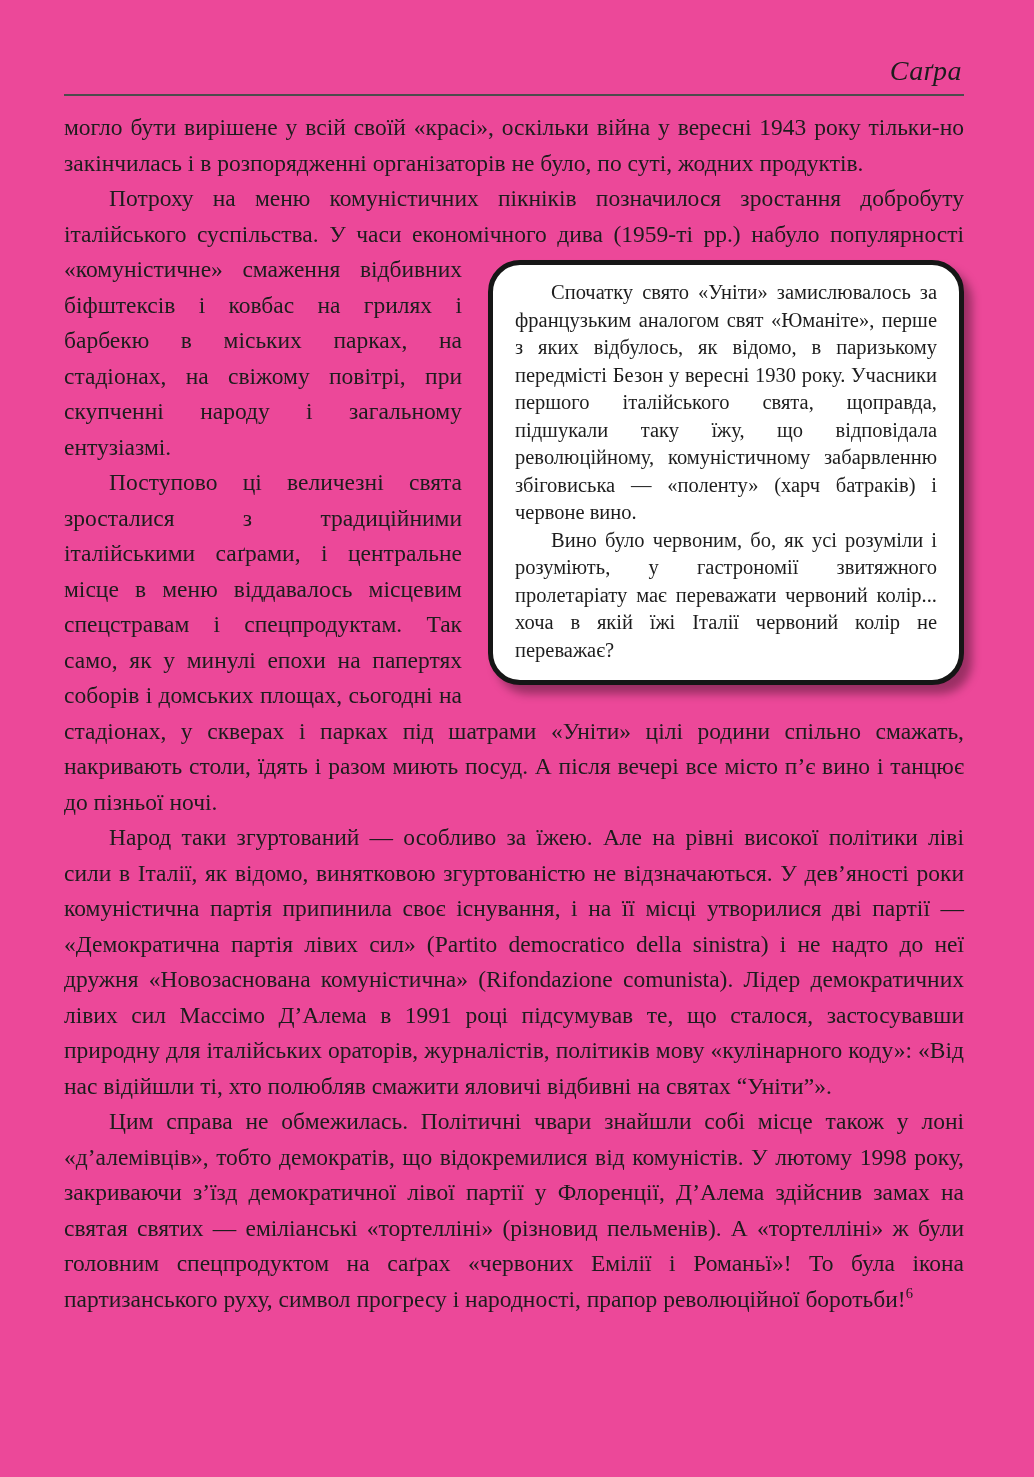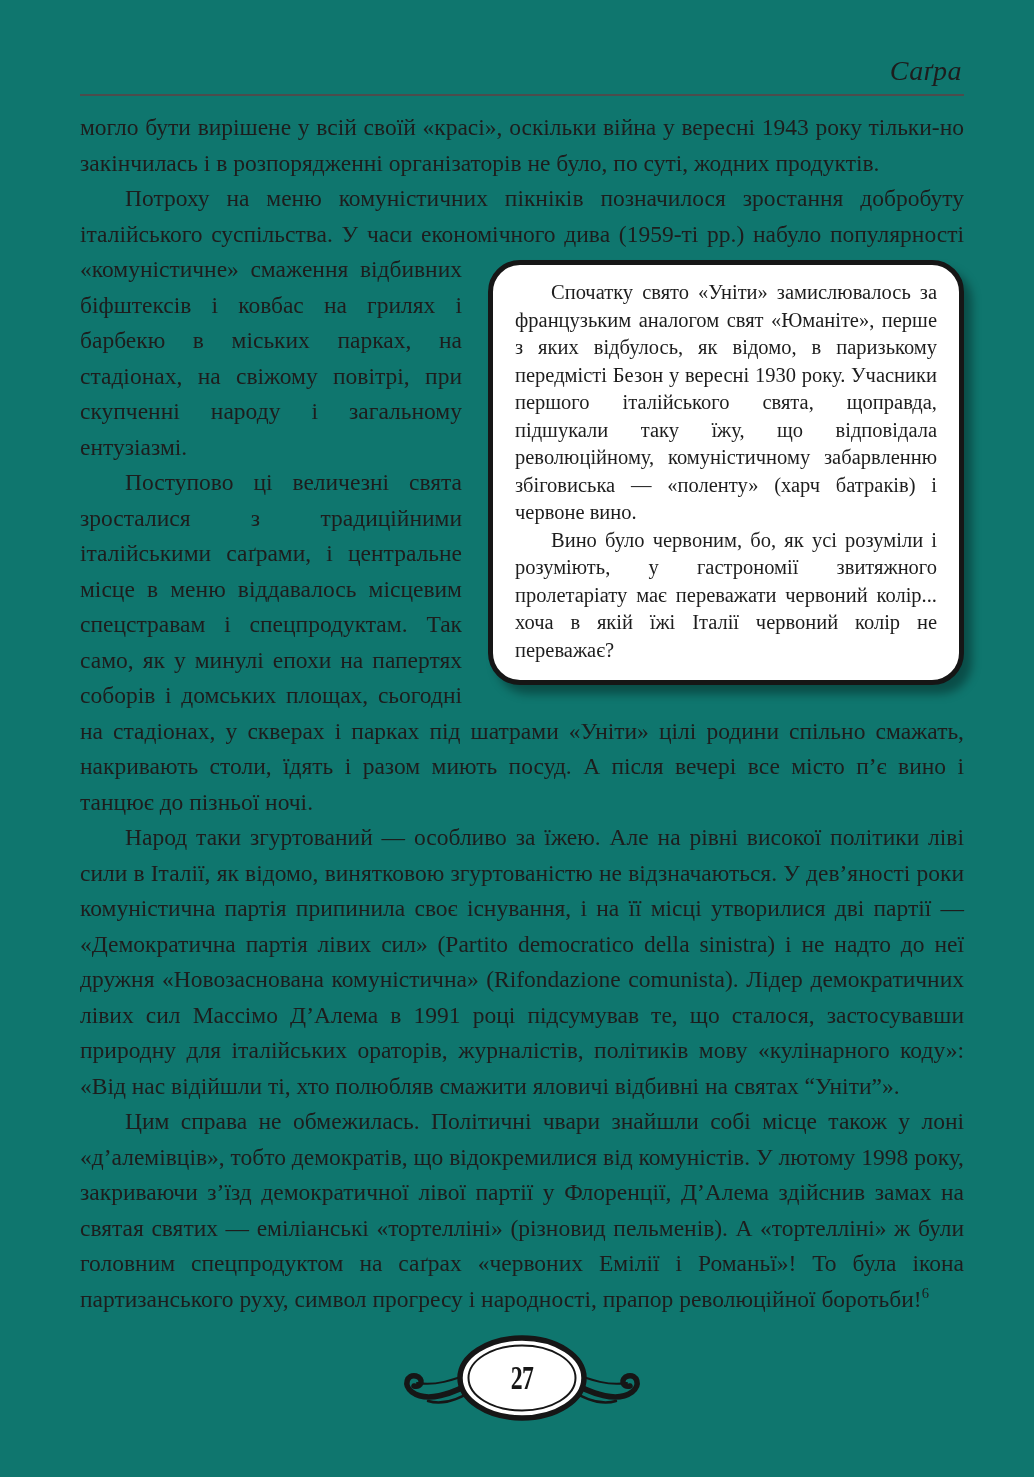--- a/index.html
+++ b/index.html
@@ -1,22 +1,22 @@
 <!DOCTYPE html>
 <html lang="uk"><head>
 <meta charset="utf-8">
 <style>
   html,body{margin:0;padding:0;background:#ffffff;}
   .page{
     position:relative;
     width:1034px;height:1477px;
-    background:#0f766e;
+    background:#ec4899;
     overflow:hidden;
     box-sizing:border-box;
-    padding:54px 70px 0 80px;
+    padding:54px 70px 0 64px;
     color:#1d1d1d;
     font-family:"Liberation Serif","DejaVu Serif",serif;
   }
   .running-head{
     text-align:right;
     font-style:italic;
     font-size:28px;
     line-height:34px;
     padding-right:2px;
     letter-spacing:.5px;
@@ -106,37 +106,14 @@
     <div class="para indent">
       <span class="chunk">Народ таки згуртований — особливо за їжею. Але на рівні високої політики ліві сили в Італії, як відомо, винятковою згуртованістю не відзначаються. У дев’яності роки комуністична партія припинила своє існування, і на її місці утворилися дві партії — «Демократична партія лівих сил» (Partito democratico della sinistra) і не надто до неї дружня «Новозаснована комуністична» (Rifondazione comunista). Лідер демократичних лівих сил Массімо Д’Алема в 1991 році підсумував те, що сталося, застосувавши природну для італійських ораторів, журналістів, політиків мову «кулінарного коду»: «Від нас відійшли ті, хто полюбляв смажити яловичі відбивні на святах “Уніти”».</span>
     </div>
 
     <div class="para indent">
       <span class="chunk">Цим справа не обмежилась. Політичні чвари знайшли собі місце також у лоні «д’алемівців», тобто демократів, що відокремилися від комуністів. У лютому 1998 року, закриваючи з’їзд демократичної лівої партії у Флоренції, Д’Алема здійснив замах на святая святих — еміліанські «тортелліні» (різновид пельменів). А «тортелліні» ж були головним спецпродуктом на саґрах «червоних Емілії і Романьї»! То була ікона партизанського руху, символ прогресу і народності, прапор революційної боротьби!</span><sup>6</sup>
     </div>
 
   </div>
 
-  <div class="footer-ornament">
-    <div class="ornament-wrap">
-      <svg width="250" height="88" viewBox="0 0 250 88" aria-hidden="true">
-        <g stroke="#161616" fill="none" stroke-linecap="round">
-
-          <g>
-            <path d="M80,36 C54,46 38,51 20,48" stroke-width="2"></path>
-            <path d="M82,44 C54,60 30,68 15,57 C6,50 10,39 19,41 C27,43 25,53 17,51" stroke-width="5.5"></path>
-            <path d="M78,54 C60,66 44,70 31,66" stroke-width="2.5"></path>
-          </g>
-
-          <g transform="translate(250,0) scale(-1,1)">
-            <path d="M80,36 C54,46 38,51 20,48" stroke-width="2"></path>
-            <path d="M82,44 C54,60 30,68 15,57 C6,50 10,39 19,41 C27,43 25,53 17,51" stroke-width="5.5"></path>
-            <path d="M78,54 C60,66 44,70 31,66" stroke-width="2.5"></path>
-          </g>
-          <ellipse cx="125" cy="43" rx="62" ry="40" stroke-width="5.5" fill="#ffffff"></ellipse>
-          <ellipse cx="125" cy="43" rx="53.5" ry="32.5" stroke-width="2"></ellipse>
-        </g>
-      </svg>
-      <span class="page-num">27</span>
-    </div>
-  </div>
 
 </div>
 
 </body></html>

